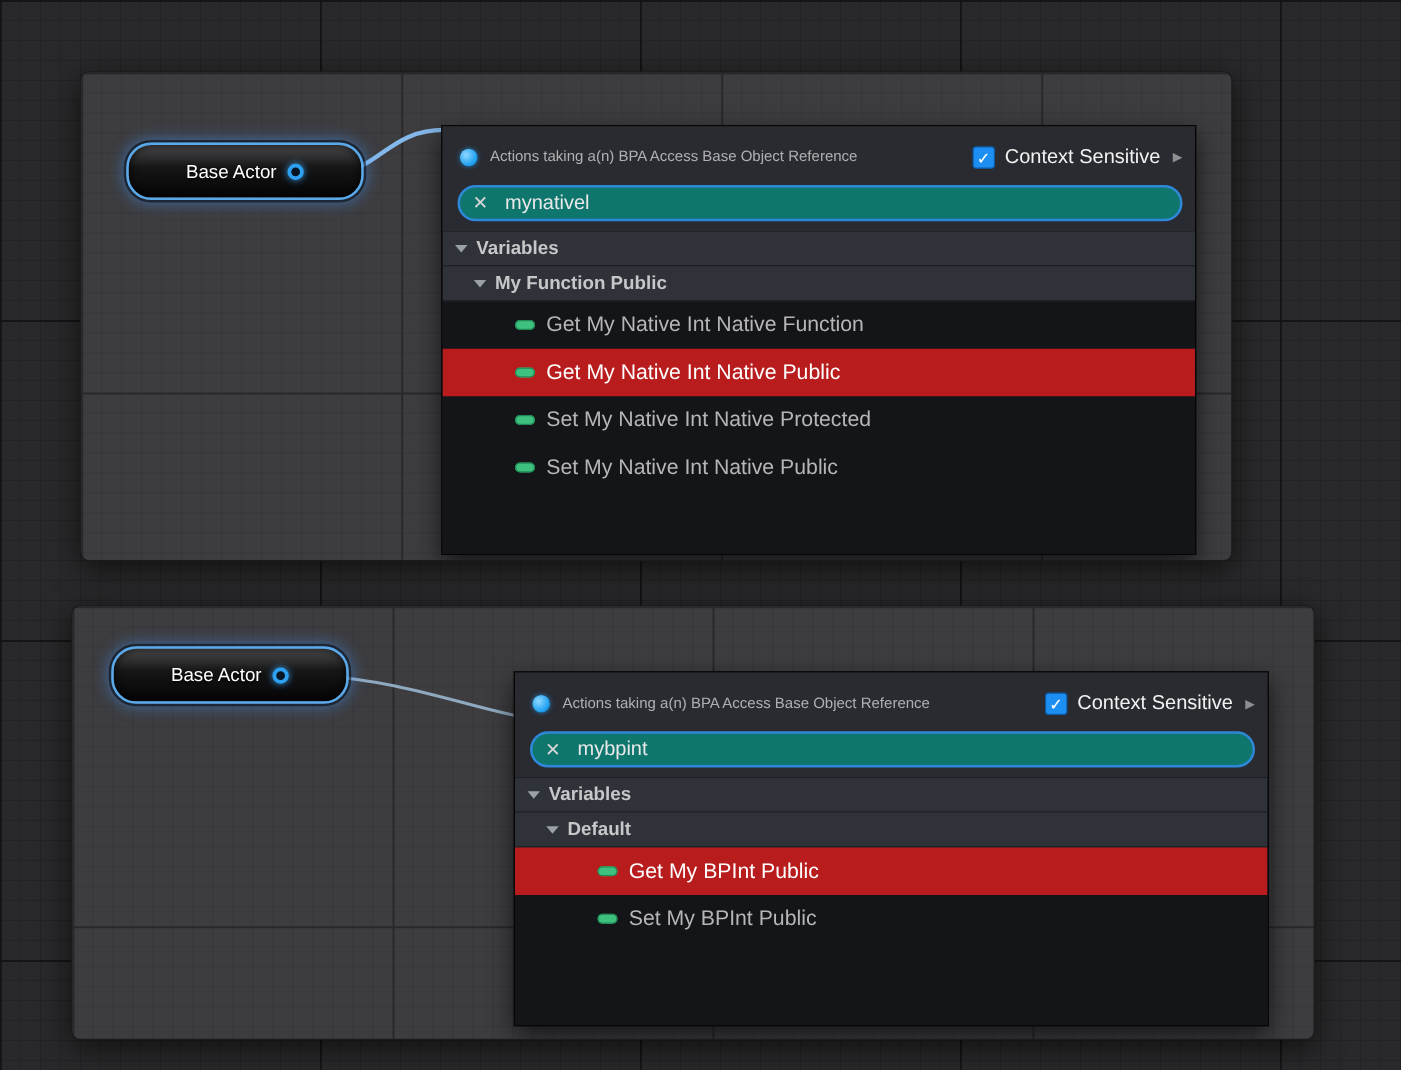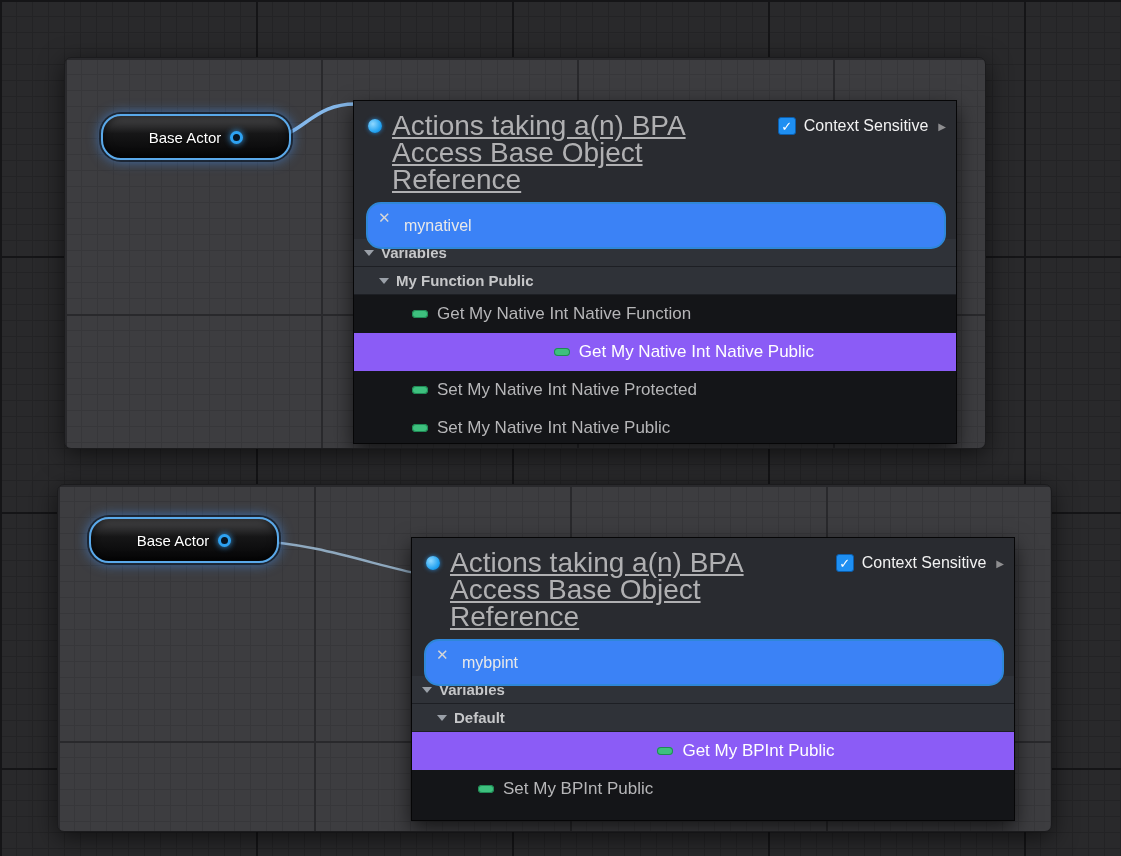--- a/index.html
+++ b/index.html
@@ -58,34 +58,34 @@
   #panel1 .menu{left:288px;top:42px;height:344px;}
   #panel2 .menu{left:353px;top:52px;height:284px;}
 
   .menu-top{background:#292b30;padding:11px 10px 8px 12px;box-sizing:border-box;}
   .header-row{display:flex;align-items:flex-start;position:relative;}
   .dot-icon{
     width:14px;height:14px;border-radius:50%;flex:0 0 auto;
     background:radial-gradient(circle at 35% 35%,#8fd8ff,#1fa0f0 65%,#0c6db6 100%);
     margin:7px 10px 0 2px;box-shadow:0 0 4px rgba(40,160,255,.7);
   }
-  .menu-title{color:#b0b0b2;font-size:28px;line-height:27px;max-width:345px;text-decoration:underline;}
+  .menu-title{color:#b0b0b2;font-size:12px;line-height:27px;max-width:345px;}
   .context-block{margin-left:auto;display:flex;align-items:center;gap:8px;margin-top:5px;}
   .checkbox{
     width:18px;height:18px;border-radius:3px;background:#1e8ff2;border:1px solid #0b5dab;
     display:flex;align-items:center;justify-content:center;box-sizing:border-box;flex:0 0 auto;
   }
   .check-glyph{color:#ffffff;font-size:13px;font-weight:bold;line-height:1;}
   .context-label{color:#f2f2f2;font-size:16px;white-space:nowrap;}
   .chevron{color:#8e8e90;font-size:10px;margin-left:2px;}
 
   .search-wrap{position:relative;margin-top:9px;height:29px;}
   .search-input{
-    width:100%;height:47px;box-sizing:border-box;border-radius:15px;
-    background:#3b82f6;border:2px solid #2f87d8;outline:none;
+    width:100%;height:29px;box-sizing:border-box;border-radius:15px;
+    background:#0f766e;border:2px solid #2f87d8;outline:none;
     color:#e9e9e9;font-size:16px;padding:0 12px 0 36px;
     font-family:"Liberation Sans","DejaVu Sans",sans-serif;
   }
   .clear-icon{
     position:absolute;left:12px;top:50%;transform:translateY(-50%);
     color:#d6d6d6;font-size:15px;font-weight:bold;line-height:1;
   }
 
   .tree{flex:1;display:flex;flex-direction:column;background:#141518;overflow:hidden;}
   .cat-row{
@@ -98,21 +98,21 @@
   .tri-down{
     width:0;height:0;border-left:5px solid transparent;border-right:5px solid transparent;
     border-top:6px solid #9aa0a8;flex:0 0 auto;
   }
   .item-row{
     display:flex;align-items:center;gap:9px;height:38px;flex:0 0 auto;
     color:#b6b6b8;font-size:17px;
   }
   #panel1 .item-row{padding-left:58px;}
   #panel2 .item-row{padding-left:66px;}
-  .item-row.selected{background:#8b5cf6;color:#ffffff;justify-content:center;}
+  .item-row.selected{background:#b91c1c;color:#ffffff;}
   .pill-icon{
     width:16px;height:8px;border-radius:4px;background:#3ec07e;flex:0 0 auto;
     box-shadow:inset 0 0 0 1px #1f8a55;
   }
 </style>
 </head>
 <body>
 
 <div class="graph-panel" id="panel1">
   <svg class="wire-svg" width="920" height="390">

